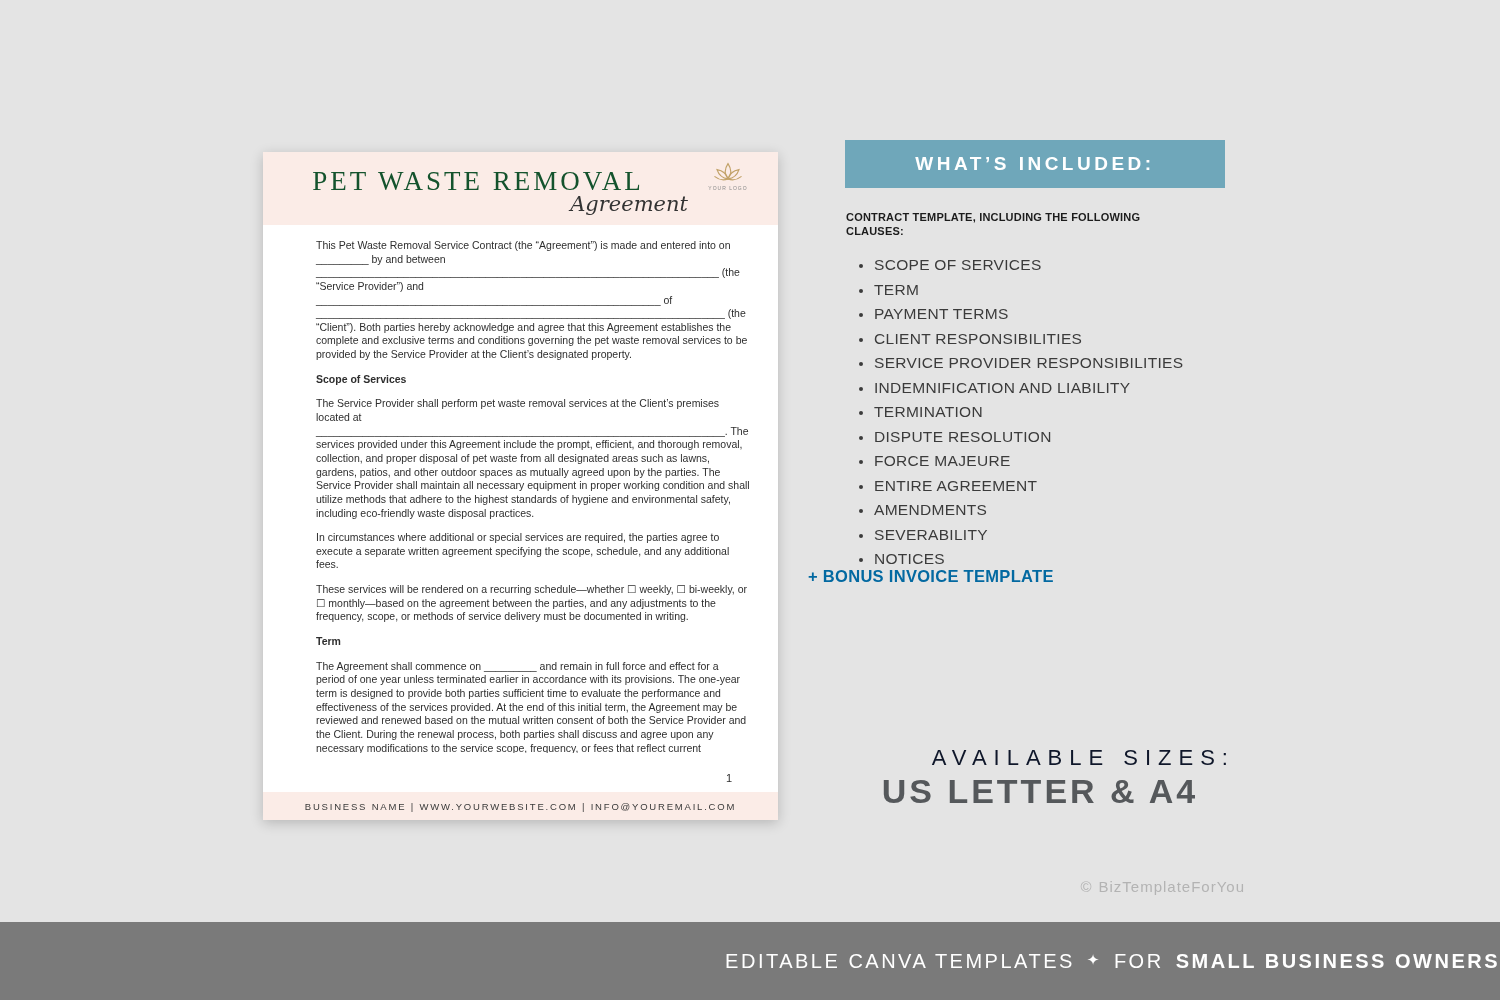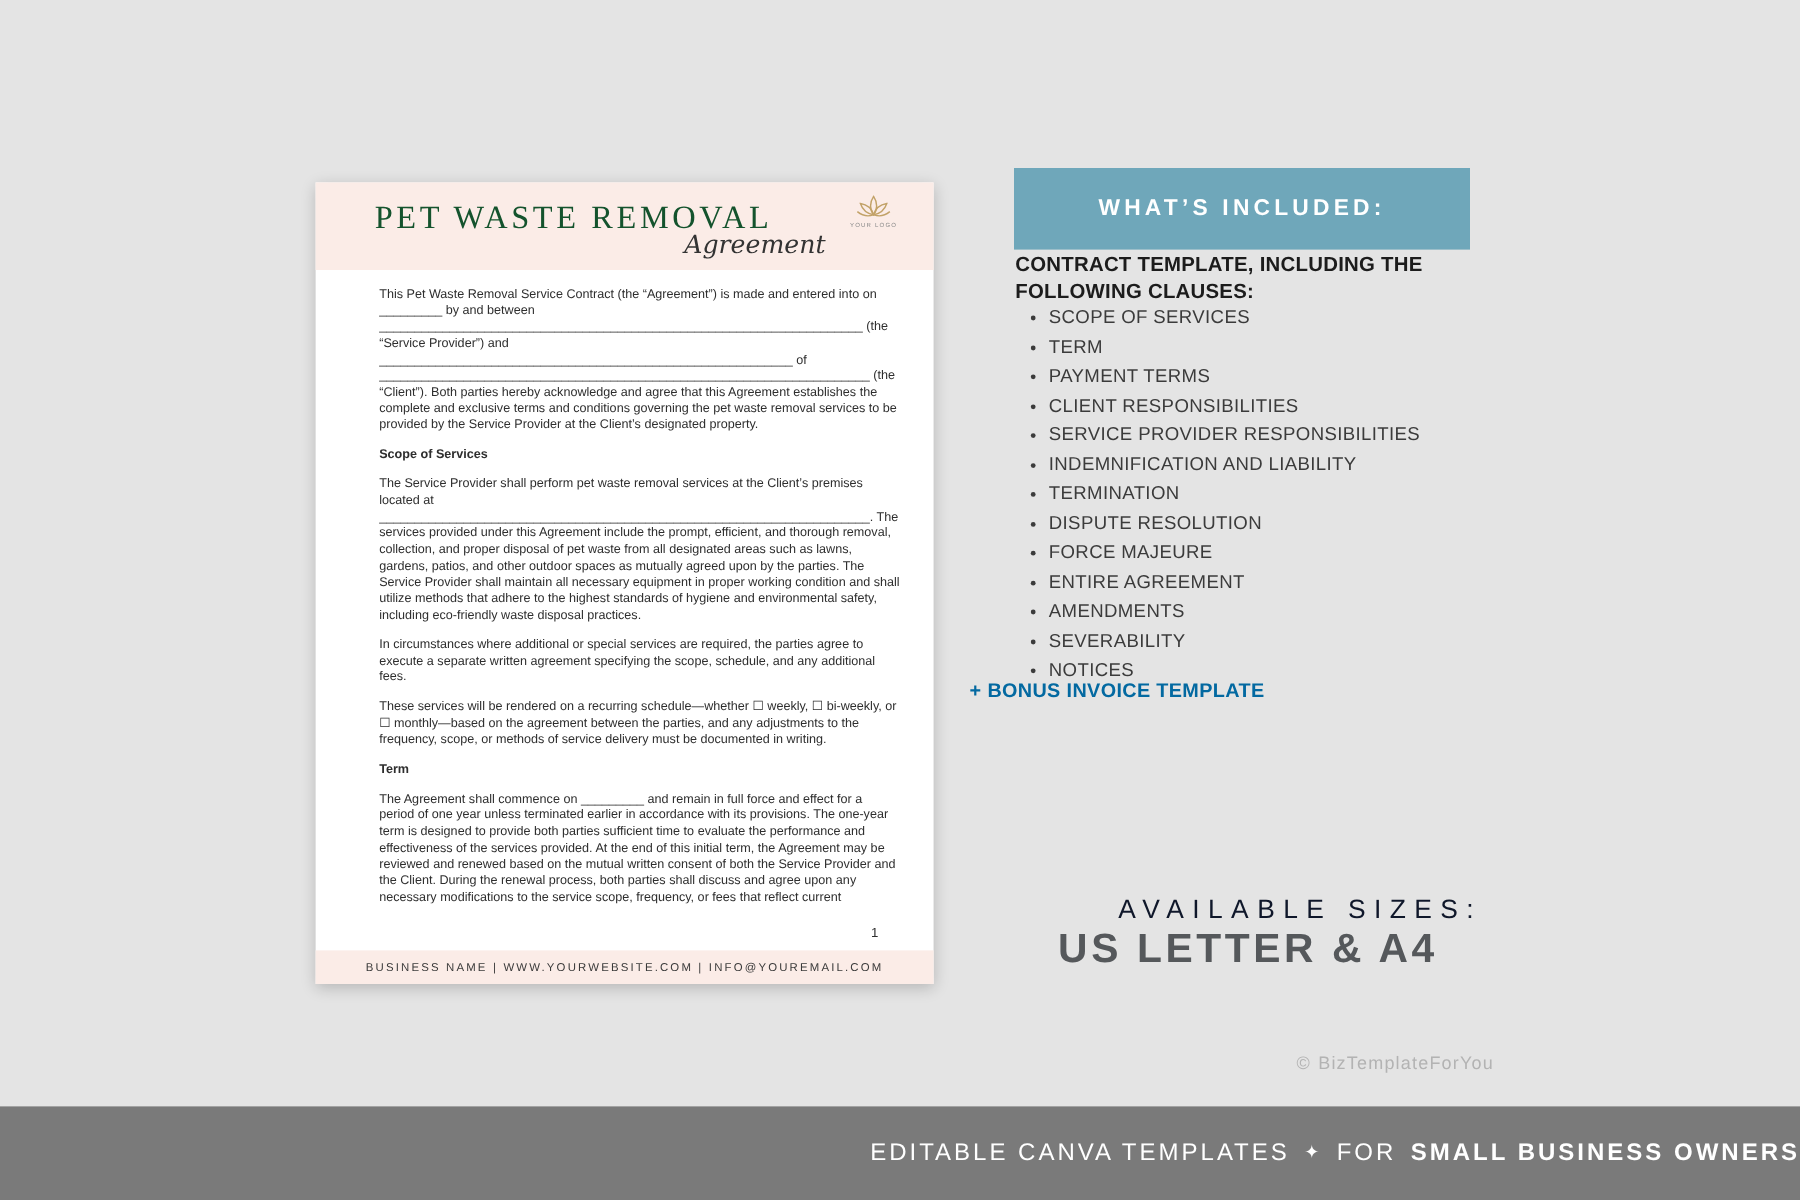--- a/index.html
+++ b/index.html
@@ -42,28 +42,28 @@
   .page-num { position:absolute; right:46px; bottom:36px; font-size:11px; color:#2e2e2e; }
 
   .page-footer {
     position:absolute; left:0; right:0; bottom:0; height:28px; background:#fbece7;
     display:flex; align-items:center; justify-content:center;
     font-size:9.5px; letter-spacing:1.8px; color:#3a3a3a; font-weight:500;
   }
 
   
   .banner {
-    position:absolute; left:845px; top:140px; width:380px; height:68px;
+    position:absolute; left:845px; top:140px; width:380px; height:48px;
     background:#6fa7ba; color:#ffffff;
     display:flex; align-items:center; justify-content:center;
     font-size:19px; letter-spacing:3.5px; font-weight:600;
   }
   .included-heading {
     position:absolute; left:846px; top:210px; width:345px;
-    font-size:17px; font-weight:bold; color:#1c1c1c; line-height:1.3; letter-spacing:0.2px;
+    font-size:11px; font-weight:bold; color:#1c1c1c; line-height:1.3; letter-spacing:0.2px;
   }
   .clauses {
     position:absolute; left:858px; top:256px; margin:0; padding:0 0 0 16px;
     color:#3b3b3b; font-size:15.5px; letter-spacing:0.3px; list-style:disc;
   }
   .clauses li { margin-bottom:6.5px; }
   .clauses li::marker { color:#3b3b3b; font-size:13px; }
   .bonus {
     position:absolute; left:808px; top:567px;
     font-size:16.5px; font-weight:bold; color:#0369a1; letter-spacing:0.3px;

